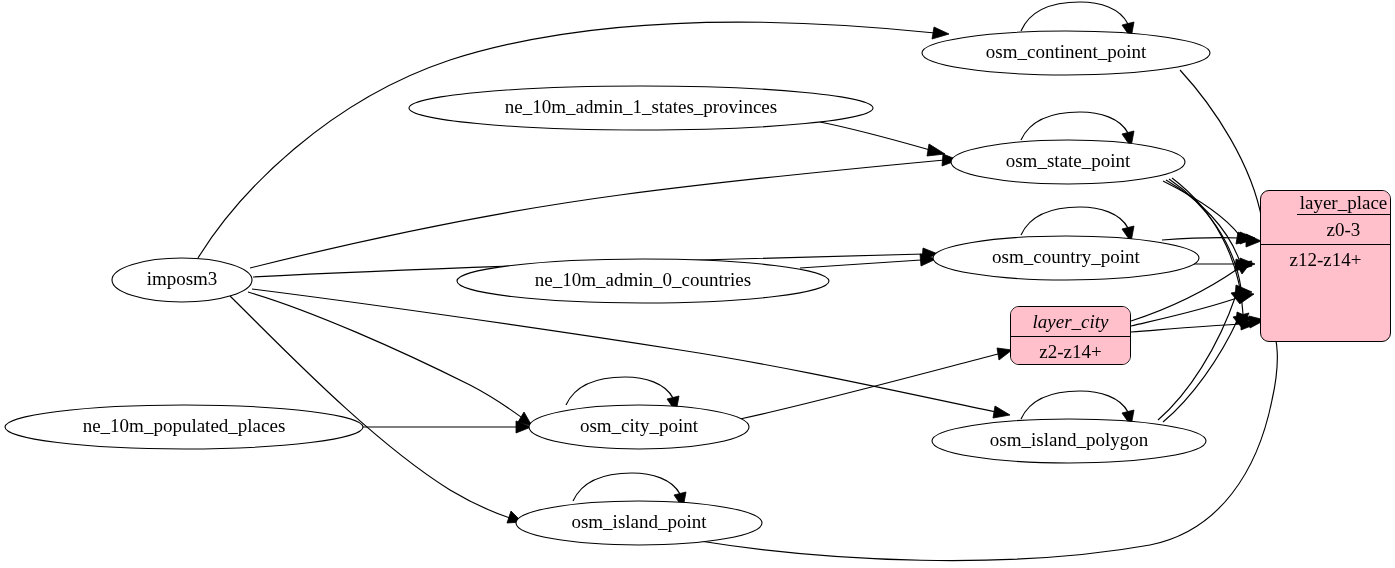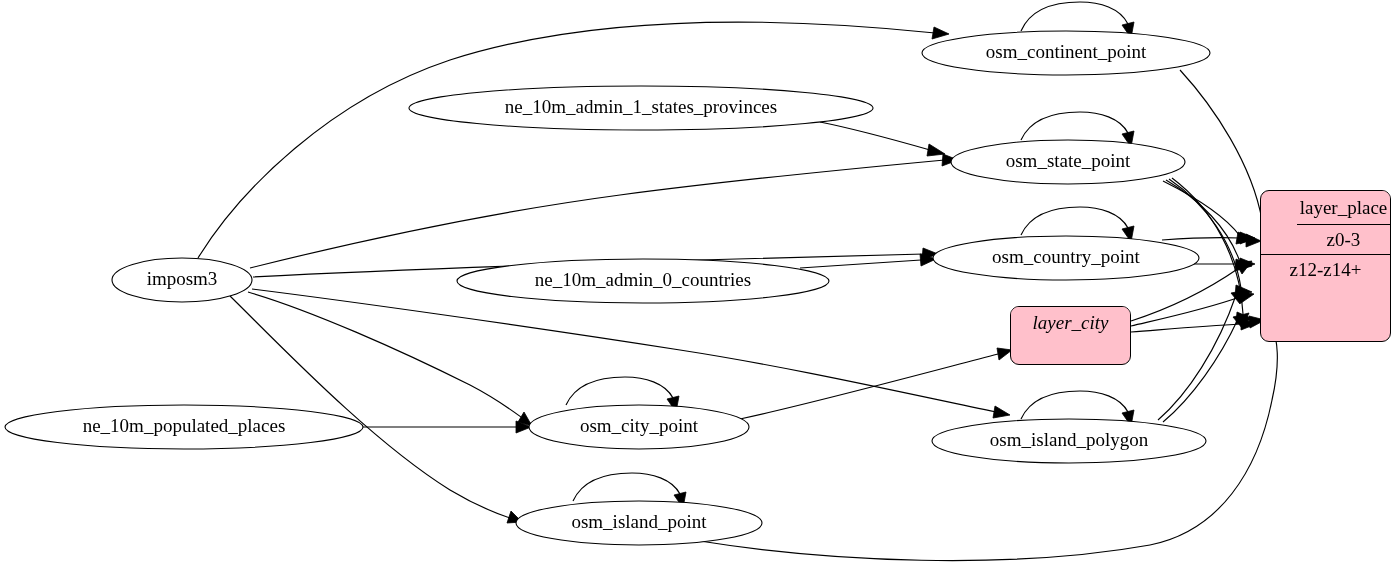--- a/index.html
+++ b/index.html
@@ -255,22 +255,23 @@
 
       <g>
         <ellipse class="ellipse-node-shape" cx="639" cy="523" rx="123" ry="22"></ellipse>
         <text class="node-label" x="639" y="524">osm_island_point</text>
       </g>
 
     </g>
   </svg>
 
   <div class="record-box" id="layer-place-box" style="left:1260px; top:190px; width:131px; height:152px;">
-    <div class="record-cell" style="height:34px;margin-left:36px;">layer_place</div>
+    <div class="record-cell" style="height:24px;margin-left:36px;">layer_place</div>
     <div class="record-cell" style="height:30px;padding-left:36px;">z0-3</div>
     <div class="record-cell" style="height:29px;">z12-z14+</div>
   </div>
 
   <div class="record-box" id="layer-city-box" style="left:1010px; top:306px; width:121px; height:59px;">
     <div class="record-cell" style="height:30px;font-style:italic;">layer_city</div>
+    <div class="record-cell" style="height:29px;">z2-z14+</div>
   </div>
 
 </div>
 
 </body></html>

